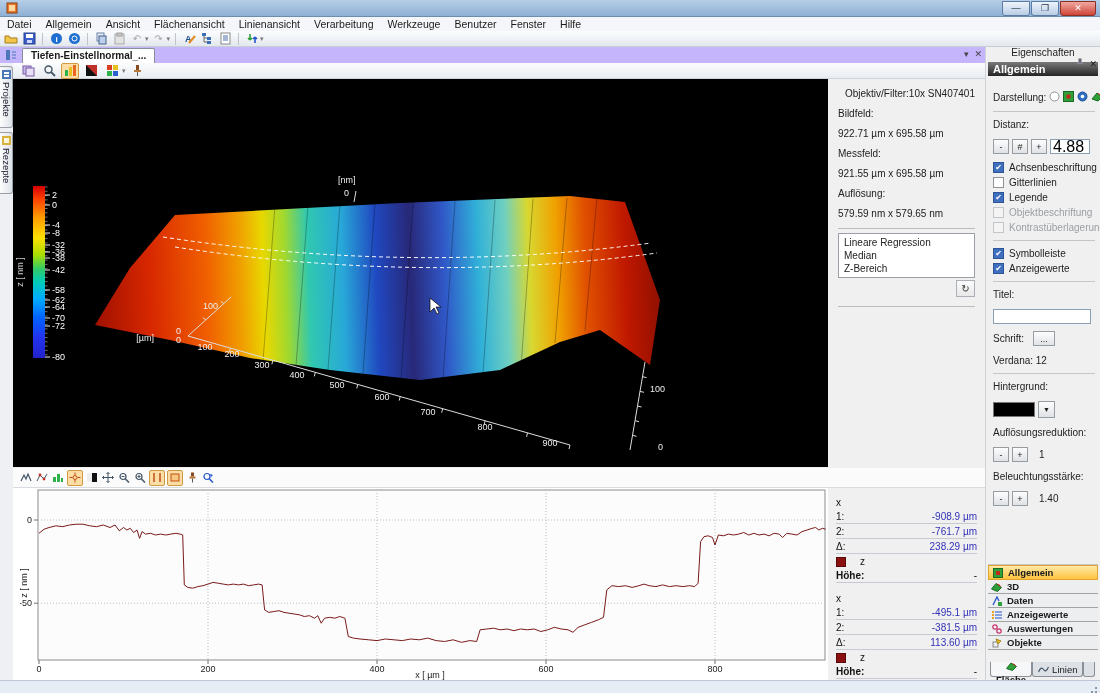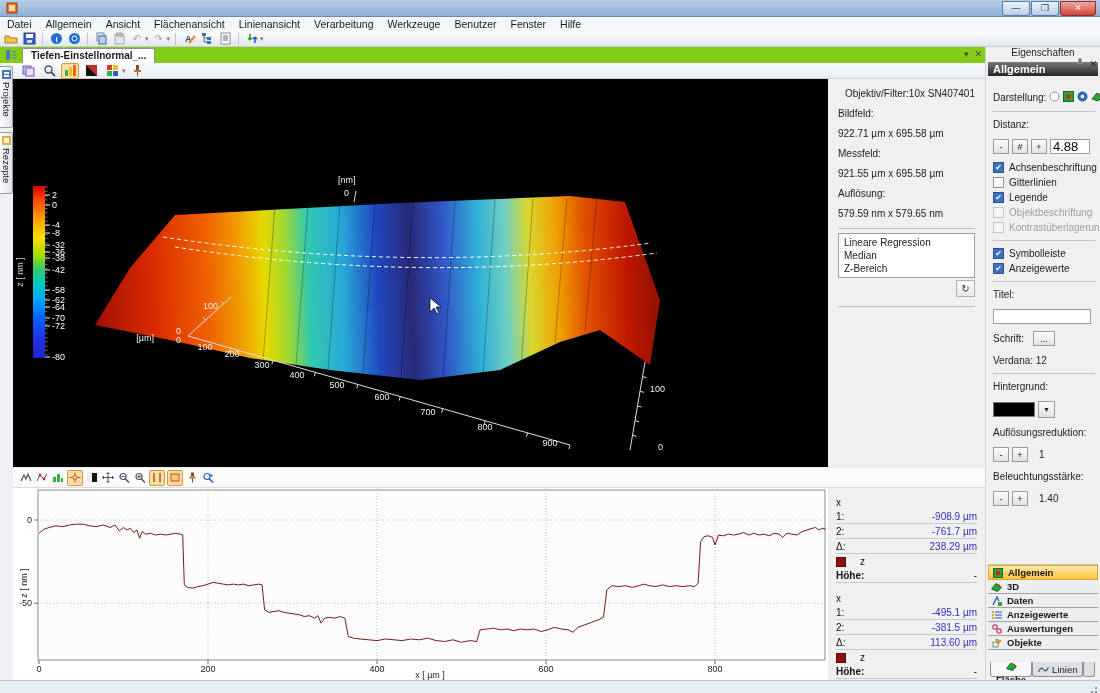--- a/index.html
+++ b/index.html
@@ -19,21 +19,21 @@
   .menubar{left:0;top:17px;width:1100px;height:14px;background:#f4f6f9;display:flex;align-items:center;}
   .menuitem{padding:0 7px;line-height:14px;font-size:10.5px;}
   .toolbar{left:0;top:31px;width:1100px;height:16px;background:linear-gradient(#fcfdfe,#e3e8ee);
            border-bottom:1px solid #c9ced4;display:flex;align-items:center;padding-left:3px;box-sizing:border-box;gap:2px;}
   .tsep{width:1px;height:12px;background:#c0c4c9;margin:0 3px;}
   .ic{width:16px;height:14px;display:inline-flex;align-items:center;justify-content:center;font-size:10px;line-height:1;}
   .ic svg{display:block;}
   .dim{color:#a7a7a7;}
   .caret{font-size:7px;color:#777;margin-left:-2px;}
   
-  .tabstrip{left:0;top:47px;width:1100px;height:16px;background:#84cc16;border-bottom:1px solid #9aa0a8;}
+  .tabstrip{left:0;top:47px;width:1100px;height:16px;background:#c4b5fd;border-bottom:1px solid #9aa0a8;}
   .doctab{position:absolute;left:22px;top:1px;height:14px;padding:0 8px;background:#fff;border:1px solid #8a9098;border-bottom:none;
           font-weight:bold;font-size:10px;line-height:14px;border-radius:2px 2px 0 0;}
   .tabstrip-right{position:absolute;right:118px;top:2px;display:flex;gap:6px;font-size:9px;color:#444;}
   
   .vtab{width:13px;background:linear-gradient(to right,#fdfdfd,#dde2e8);border:1px solid #9aa0a8;border-left:none;
         border-radius:0 3px 3px 0;display:flex;flex-direction:column;align-items:center;padding-top:2px;box-sizing:border-box;}
   .vtab .vlbl{writing-mode:vertical-rl;font-size:9.5px;margin-top:2px;color:#223;}
   
   .s3d{left:13px;top:79px;width:815px;height:388px;background:#000;}
   .innerbar{left:13px;top:63px;width:972px;height:16px;background:linear-gradient(#fbfcfd,#e9edf2);
@@ -78,21 +78,21 @@
   .rpc .sep{border-top:1px solid #c3c7cc;margin:7px 0 0 0;}
   .row{display:flex;align-items:center;gap:3px;margin-top:9px;}
   .cb{width:11px;height:11px;border:1px solid #8e9398;background:#fff;display:inline-flex;align-items:center;
       justify-content:center;font-size:8px;color:#fff;box-sizing:border-box;flex:0 0 auto;}
   .cb.checked{background:#3f6fbf;border-color:#2d5496;}
   .cbrow{display:flex;align-items:center;gap:5px;margin-top:4px;}
   .cbrow.disabled{color:#9b9fa4;}
   .cbrow.disabled .cb{border-color:#c3c7cb;background:#f4f4f4;}
   .sbtn{width:14px;height:13px;border:1px solid #979ca1;background:linear-gradient(#fdfdfd,#dfe2e6);
         display:inline-flex;align-items:center;justify-content:center;font-size:9px;}
-  .tinput{border:1px solid #8ba0b5;background:#fff;height:13px;font-size:13px;width:34px;
+  .tinput{border:1px solid #8ba0b5;background:#fff;height:13px;font-size:16px;width:34px;
           font-family:"Liberation Sans",sans-serif;padding:0 2px;box-sizing:content-box;}
   .swatch{width:40px;height:13px;background:#000;border:1px solid #777;}
   .dropbtn{width:15px;height:15px;border:1px solid #979ca1;background:linear-gradient(#fdfdfd,#dfe2e6);
            display:inline-flex;align-items:center;justify-content:center;font-size:7px;}
   .nav{position:absolute;left:2px;right:2px;top:517px;border-top:1px solid #c3c7cc;}
   .navitem{display:flex;align-items:center;gap:5px;height:13px;padding-left:3px;border-bottom:1px solid #a3a3a3;
            font-weight:bold;font-size:9.5px;background:#eceef0;}
   .navitem.active{background:linear-gradient(#ffe9a8,#fec33e);border:1px solid #e0a32e;}
   .nic{width:11px;height:11px;display:inline-flex;align-items:center;justify-content:center;}
   .btabs{position:absolute;left:4px;top:615px;display:flex;}

